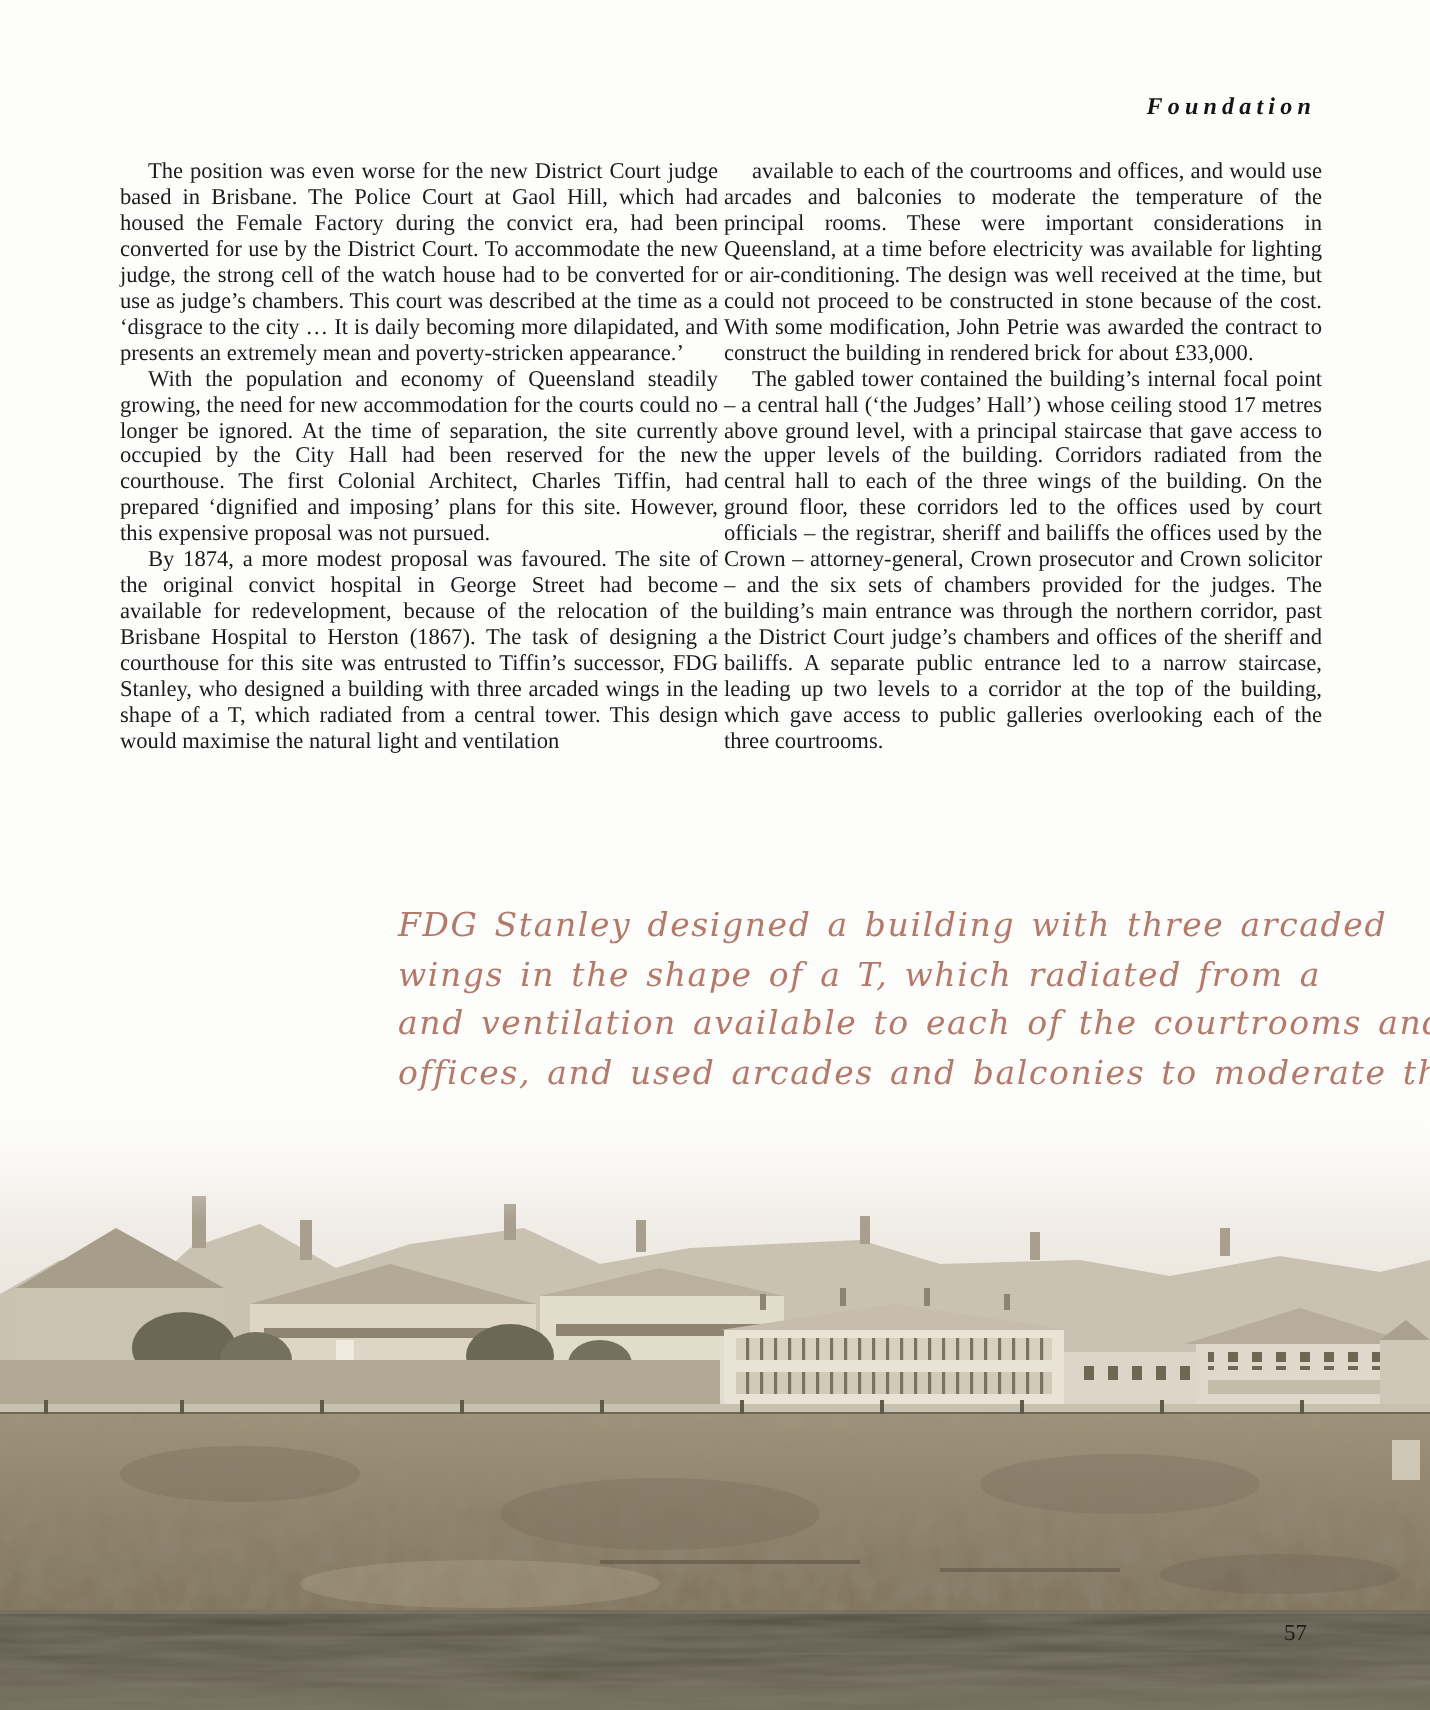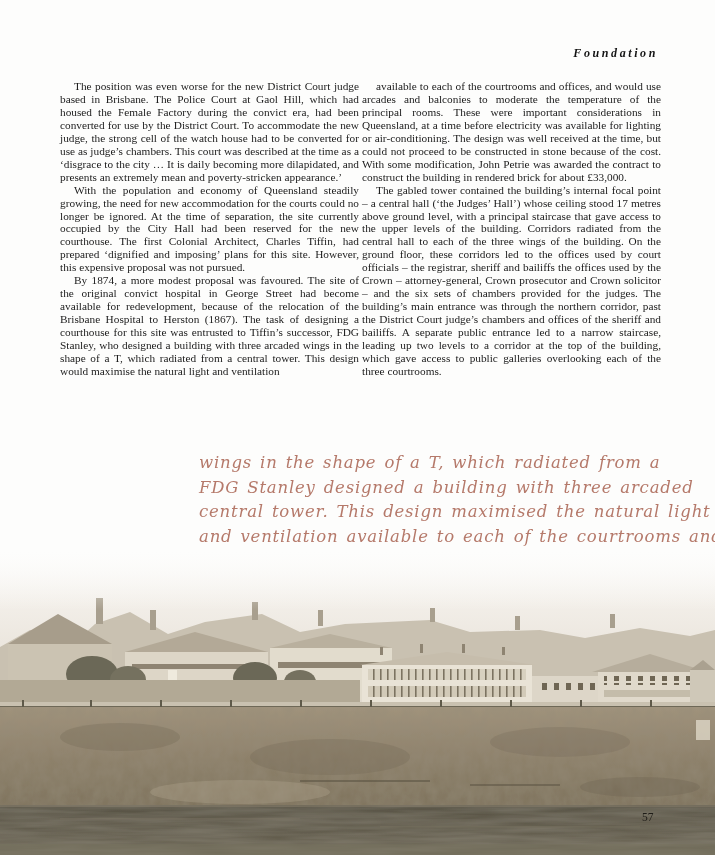--- a/index.html
+++ b/index.html
@@ -50,23 +50,22 @@
     <p>With the population and economy of Queensland steadily growing, the need for new accommodation for the courts could no longer be ignored. At the time of separation, the site currently occupied by the City Hall had been reserved for the new courthouse. The first Colonial Architect, Charles Tiffin, had prepared ‘dignified and imposing’ plans for this site. However, this expensive proposal was not pursued.</p>
     <p>By 1874, a more modest proposal was favoured. The site of the original convict hospital in George Street had become available for redevelopment, because of the relocation of the Brisbane Hospital to Herston (1867). The task of designing a courthouse for this site was entrusted to Tiffin’s successor, FDG Stanley, who designed a building with three arcaded wings in the shape of a T, which radiated from a central tower. This design would maximise the natural light and ventilation</p>
   </div>
   <div class="col">
     <p>available to each of the courtrooms and offices, and would use arcades and balconies to moderate the temperature of the principal rooms. These were important considerations in Queensland, at a time before electricity was available for lighting or air-conditioning. The design was well received at the time, but could not proceed to be constructed in stone because of the cost. With some modification, John Petrie was awarded the contract to construct the building in rendered brick for about £33,000.</p>
     <p>The gabled tower contained the building’s internal focal point – a central hall (‘the Judges’ Hall’) whose ceiling stood 17 metres above ground level, with a principal staircase that gave access to the upper levels of the building. Corridors radiated from the central hall to each of the three wings of the building. On the ground floor, these corridors led to the offices used by court officials – the registrar, sheriff and bailiffs the offices used by the Crown – attorney-general, Crown prosecutor and Crown solicitor – and the six sets of chambers provided for the judges. The building’s main entrance was through the northern corridor, past the District Court judge’s chambers and offices of the sheriff and bailiffs. A separate public entrance led to a narrow staircase, leading up two levels to a corridor at the top of the building, which gave access to public galleries overlooking each of the three courtrooms.</p>
   </div>
 </div>
 
 <div class="pull-quote" style="color: rgb(181, 121, 106);">
+  <div class="pq-line">FDG Stanley designed a building with three arcaded</div>
   <div class="pq-line">wings in the shape of a T, which radiated from a</div>
-  <div class="pq-line">FDG Stanley designed a building with three arcaded</div>
-  <div class="pq-line">central tower. This design maximised the natural light</div>
   <div class="pq-line">and ventilation available to each of the courtrooms and</div>
   <div class="pq-line">offices, and used arcades and balconies to moderate the</div>
   <div class="pq-line">temperature of the principal rooms.</div>
 </div>
 
 <div class="photo">
   <svg width="715" height="303" viewBox="0 0 715 303" xmlns="http://www.w3.org/2000/svg">
     <defs>
       <linearGradient id="skyGrad" x1="0" y1="0" x2="0" y2="1">
         <stop offset="0" stop-color="#faf8f5"></stop>

